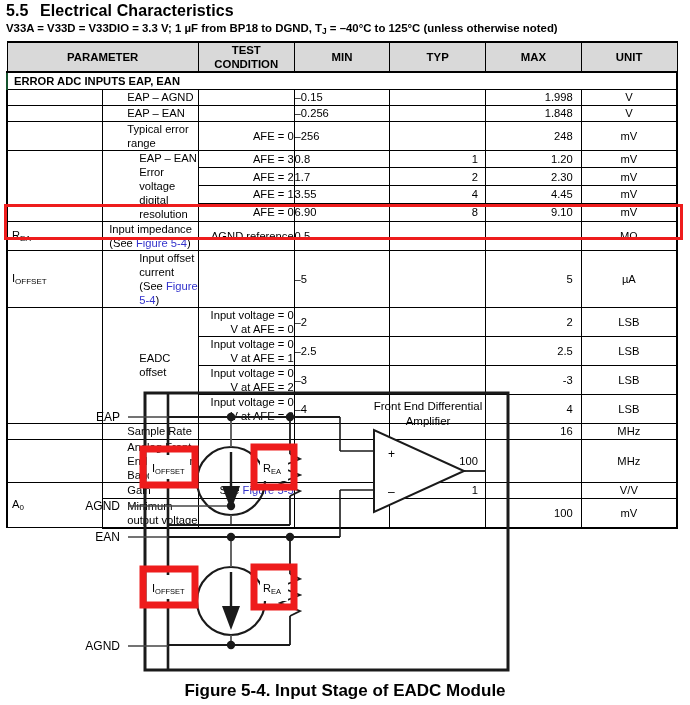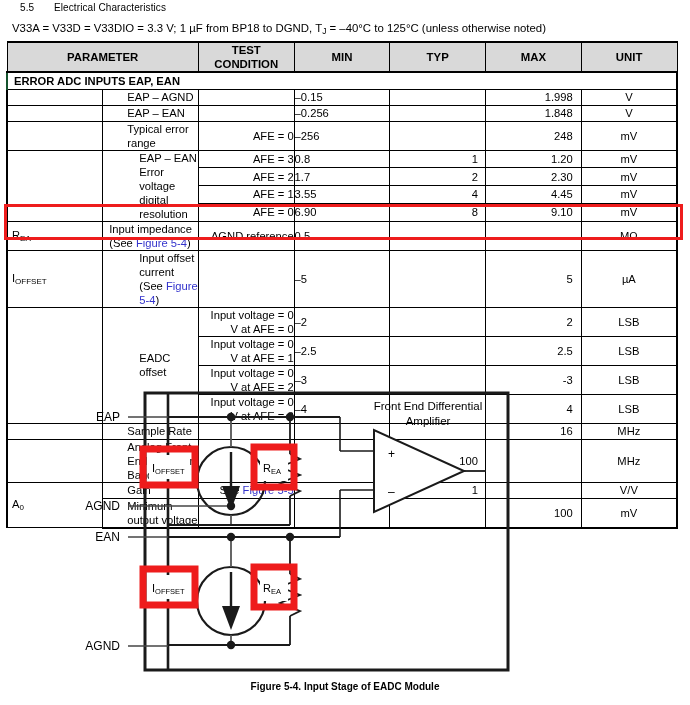--- a/index.html
+++ b/index.html
@@ -11,34 +11,35 @@
     font-family: "Liberation Sans", sans-serif;
     color: #000000;
     position: relative;
     overflow: hidden;
     -webkit-font-smoothing: antialiased;
   }
 
   
   .sec-head {
     position: absolute;
-    left: 20px; top: 2px;
-    font-size: 10px;
-    font-weight: normal;
+    left: 6px; top: 2px;
+    font-size: 16px;
+    font-weight: bold;
     letter-spacing: 0.1px;
     white-space: nowrap;
   }
   .sec-num { display: inline-block; width: 34px; }
   .sec-title { display: inline-block; }
 
   .sec-cond {
     position: absolute;
-    left: 12px; top: 22px;
+    left: 6px; top: 22px;
     font-size: 11.4px;
     white-space: nowrap;
+    font-weight: bold;
   }
   .sec-cond sub { font-size: 8.4px; vertical-align: baseline; position: relative; top: 2px; }
 
   
   .spec-table {
     position: absolute;
     left: 6px; top: 41px;
     width: 672px;
     border-collapse: collapse;
     table-layout: fixed;
@@ -103,21 +104,21 @@
   .figure-wrap {
     position: absolute;
     left: 0; top: 386px;
     width: 690px; height: 319px;
   }
   .fig-caption {
     position: absolute;
     left: 0; top: 681px;
     width: 690px;
     text-align: center;
-    font-size: 10px;
+    font-size: 17px;
     font-weight: bold;
   }
   svg { display: block; }
   .dlabel { font-family: "Liberation Sans", sans-serif; font-size: 12px; fill: #000; }
   .amp-label { font-family: "Liberation Sans", sans-serif; font-size: 11.5px; fill: #000; }
   .boxlab { font-family: "Liberation Sans", sans-serif; font-size: 11px; fill: #000; }
   .boxlab-sub { font-family: "Liberation Sans", sans-serif; font-size: 7.5px; fill: #000; }
 </style>
 </head>
 <body>

